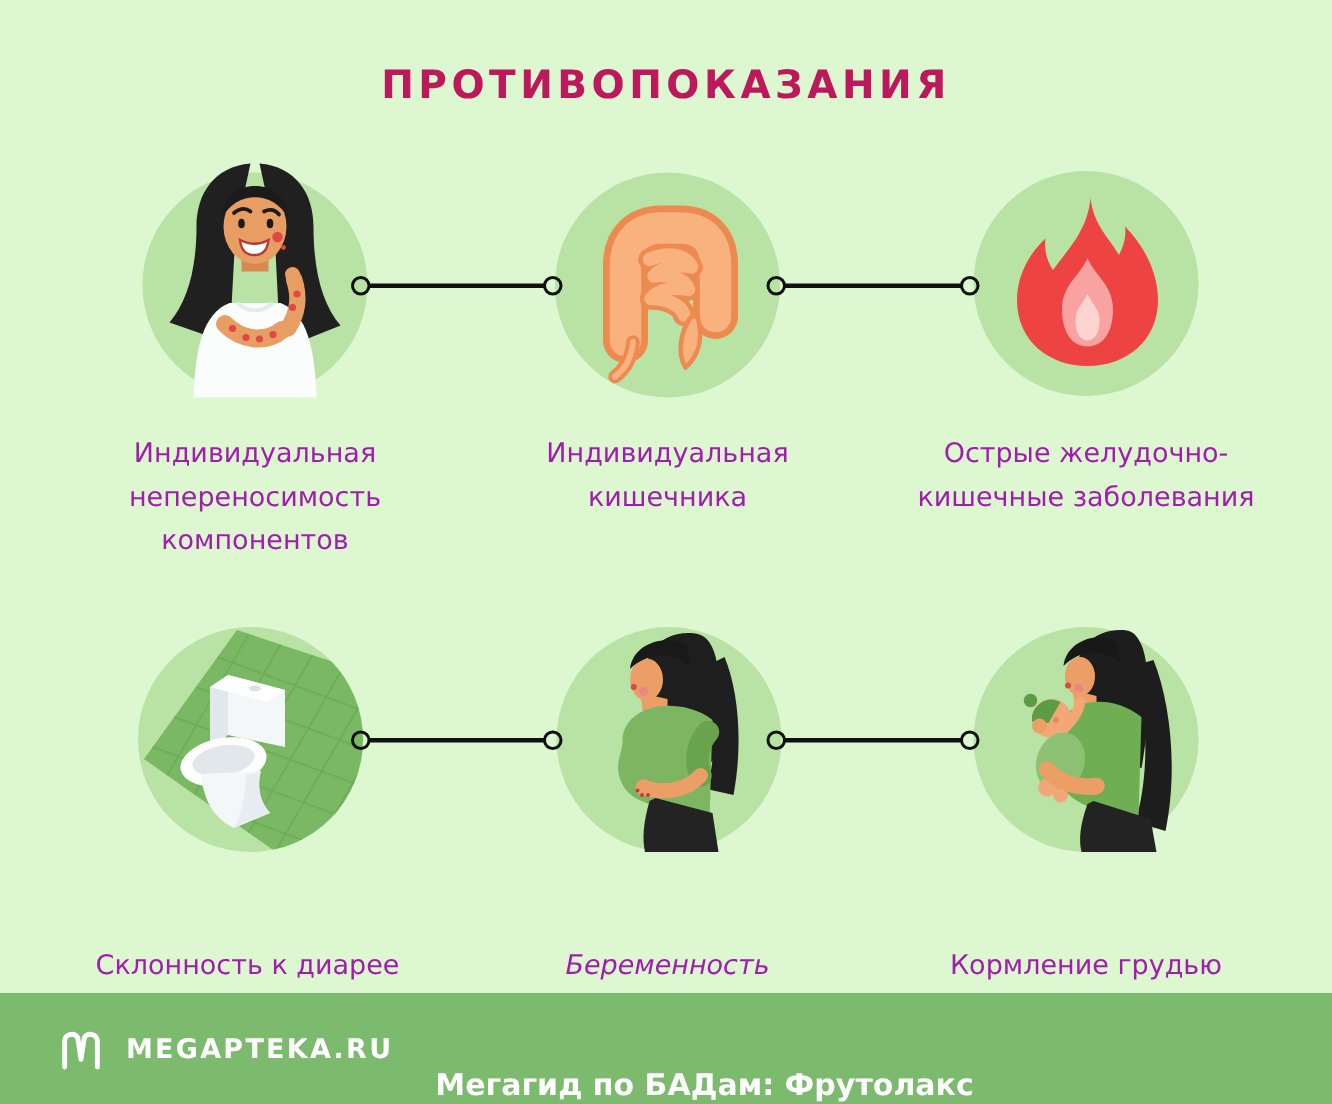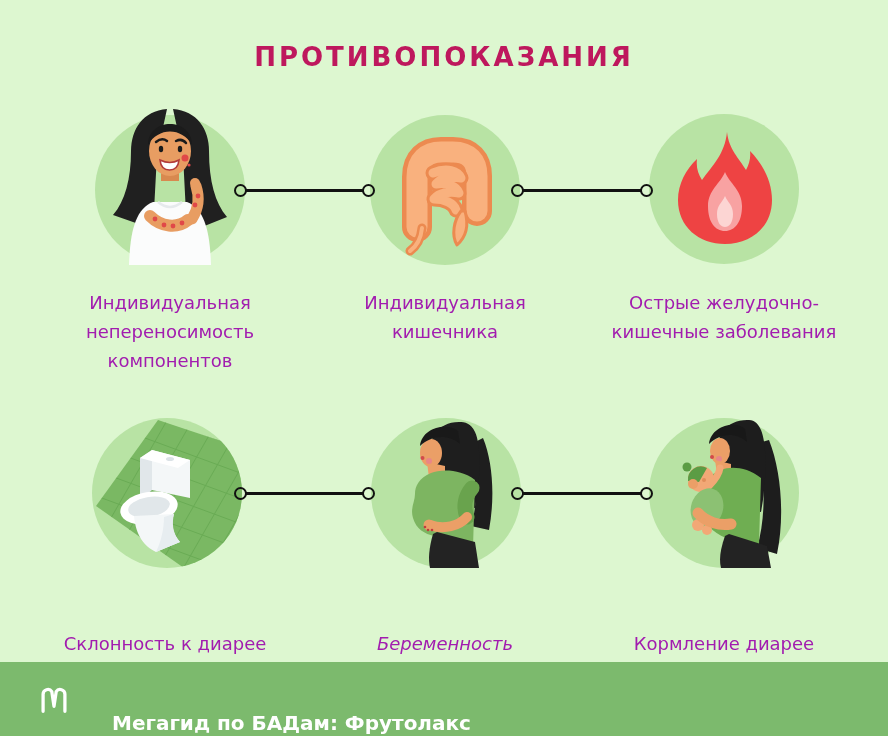--- a/index.html
+++ b/index.html
@@ -208,22 +208,23 @@
     <span class="ring"></span>
     <span class="line"></span>
     <span class="ring"></span>
   </div>
 
   <div class="label row1 l1">Индивидуальная непереносимость компонентов</div>
   <div class="label row1 l2">Индивидуальная кишечника</div>
   <div class="label row1 l3">Острые желудочно-кишечные заболевания</div>
   <div class="label row2 l4">Склонность к диарее</div>
   <div class="label row2 l5">Беременность</div>
-  <div class="label row2 l6">Кормление диарее</div>
+  <div class="label row2 l6">Кормление грудью</div>
 
   <div class="footer">
     <svg class="logo" width="32" height="30" viewBox="0 0 44 38">
       <path d="M7 36 V12.5 a6.5 6.5 0 0 1 12 -3.5 L22 29 L25 9 a6.5 6.5 0 0 1 12 3.5 V36" fill="none" stroke="#ffffff" stroke-width="4.5" stroke-linecap="round" stroke-linejoin="round"></path>
     </svg>
+    <span class="brand">MEGAPTEKA.RU</span>
     <span class="tagline">Мегагид по БАДам: Фрутолакс</span>
   </div>
 
 </div>
 
 </body></html>

